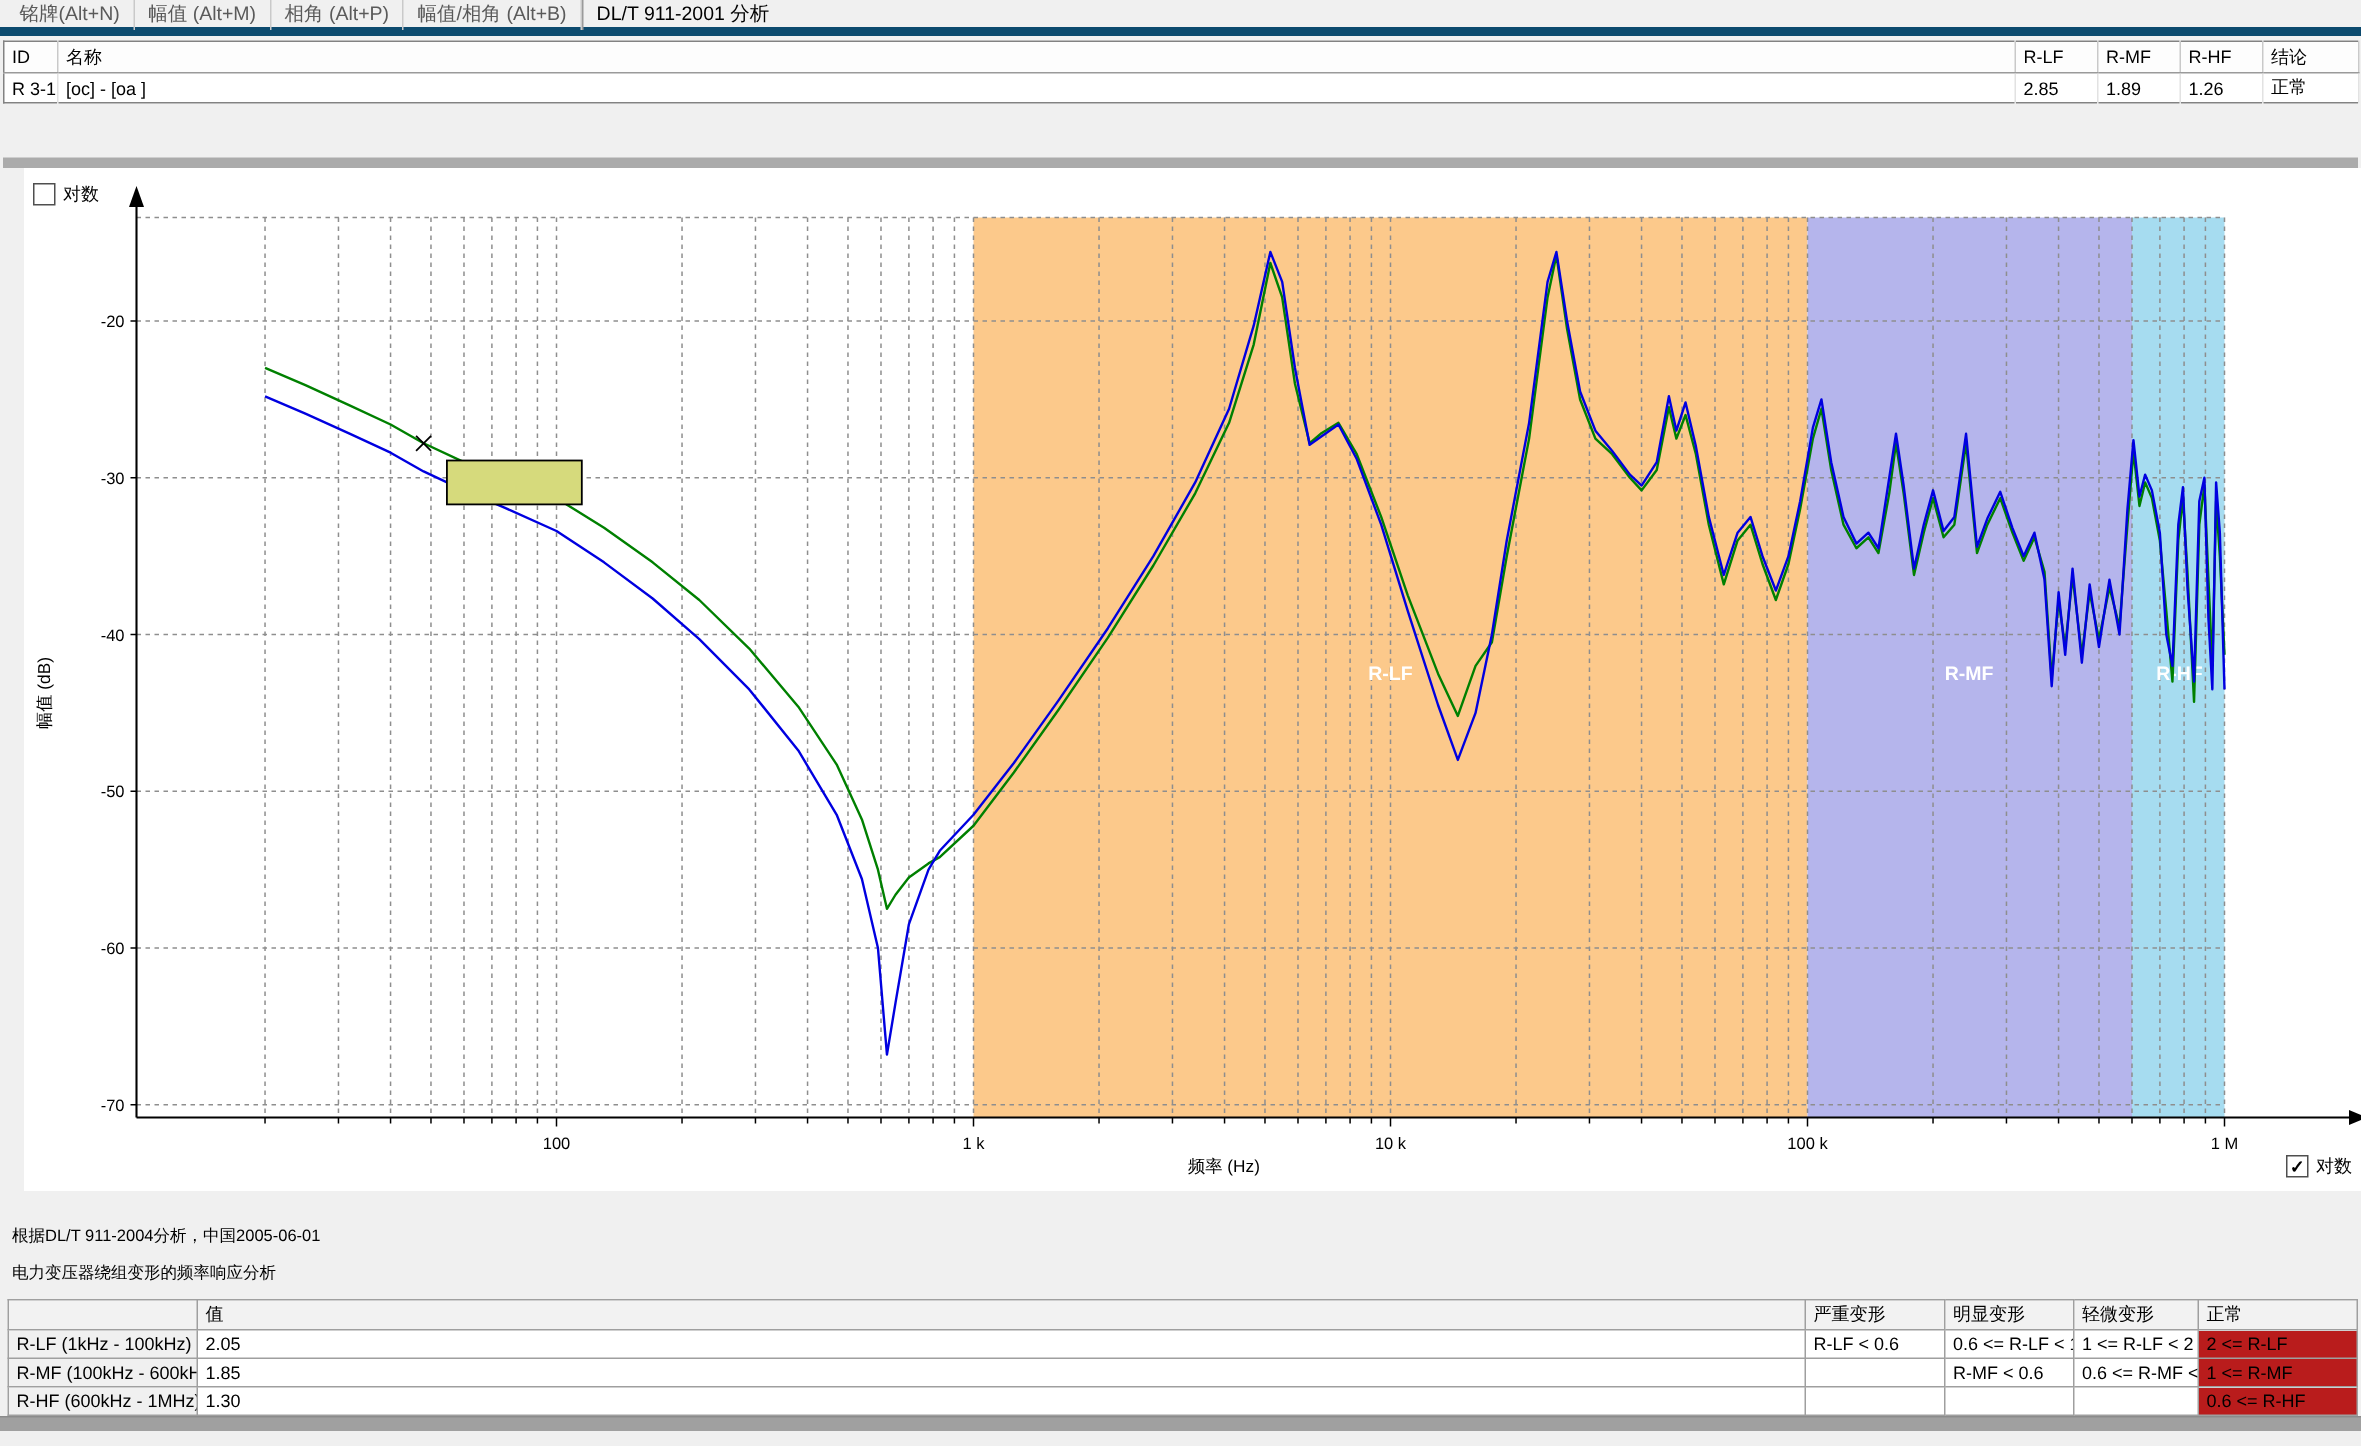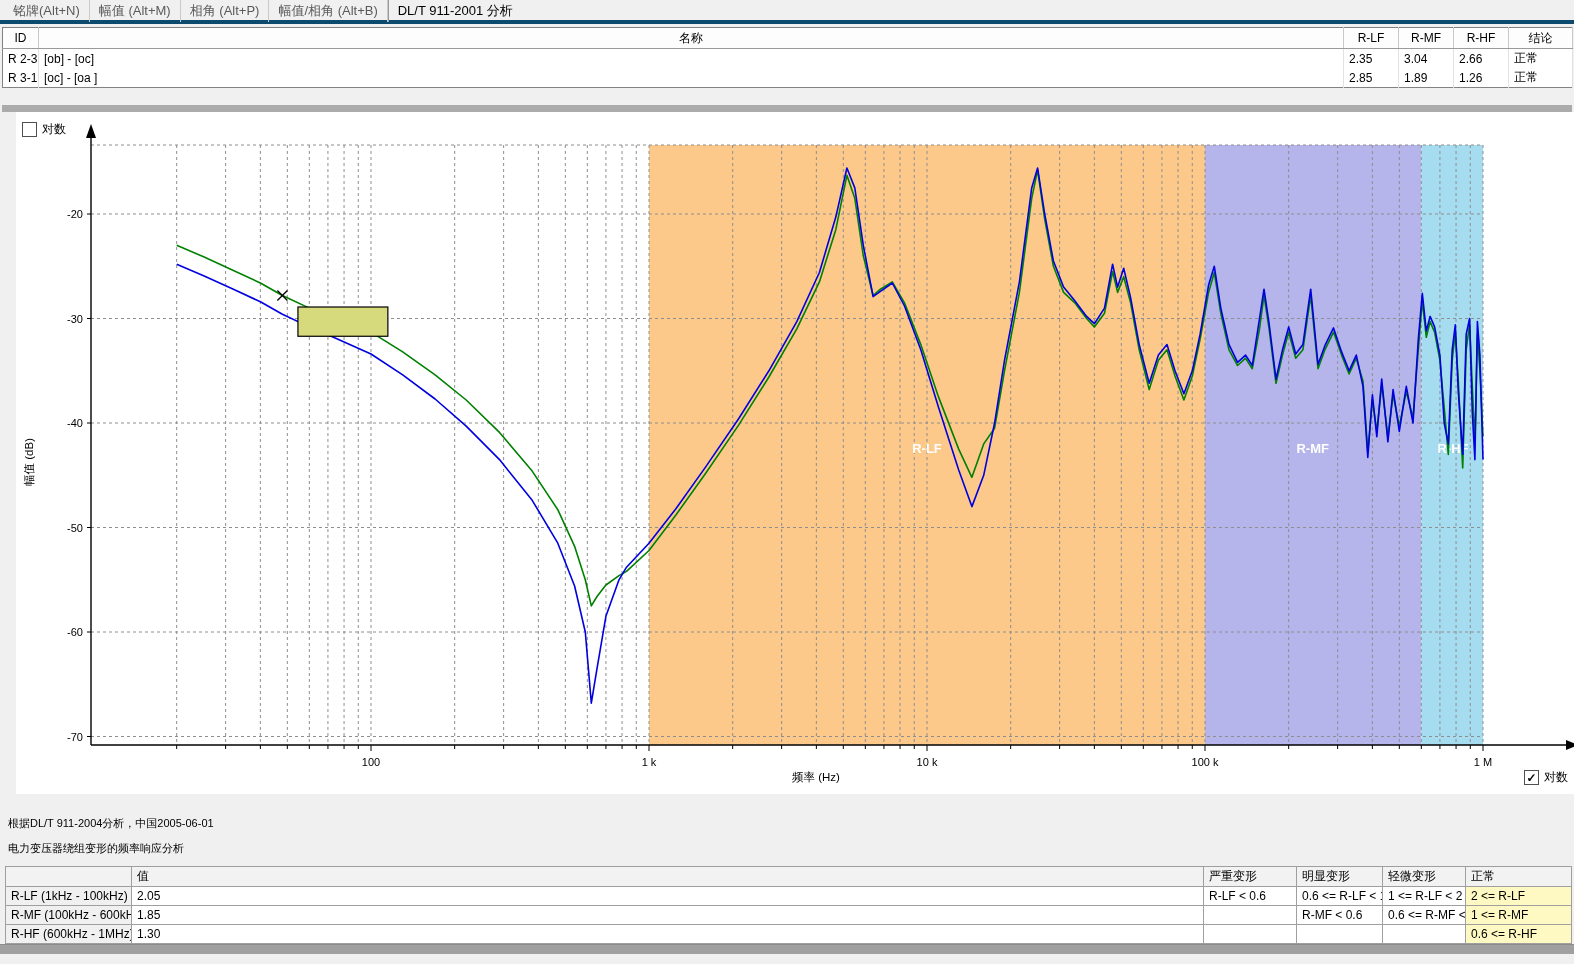--- a/index.html
+++ b/index.html
@@ -1,44 +1,44 @@
 <!DOCTYPE html>
 <html><head>
 <meta charset="utf-8">
 <style>
   html,body{margin:0;padding:0}
   body{width:1574px;height:964px;background:#f0f0f0;font-family:"Liberation Sans",sans-serif;
        position:relative;overflow:hidden;color:#000}
   
   .tabbar{position:absolute;top:0;left:0;width:1574px;height:24px;background:#f0f0f0;
-          border-bottom:4px solid #0c4a6e;display:flex;align-items:flex-start;padding-left:4px;box-sizing:border-box}
+          border-bottom:6px solid #0c4a6e;display:flex;align-items:center;padding-left:4px;box-sizing:border-box}
   .tab{font-size:13px;color:#5a5a5a;padding:2px 9px;border-right:1px solid #c9c9c9;white-space:nowrap;cursor:default}
   .tab.active{color:#000;border-right:none;border-left:1px solid #9a9a9a}
   
   table{border-collapse:collapse;table-layout:fixed;font-size:12px}
   .toptable{position:absolute;top:27px;left:2px;width:1570px;background:#fff;border:1px solid #828282}
-  .toptable th{height:20px;font-weight:normal;text-align:center;padding:0 5px;background:#fdfdfd;
+  .toptable th{height:20px;font-weight:normal;text-align:left;padding:0 5px;background:#fdfdfd;
                border-right:1px solid #c9c9c9;border-bottom:1px solid #9a9a9a;white-space:nowrap;overflow:hidden}
   .toptable td{height:19px;padding:0 5px;border-right:1px solid #e2e2e2;white-space:nowrap;overflow:hidden}
   .toptable tr.sel td{background:#0a63cb;color:#fff}
   .strip1{position:absolute;top:105px;left:2px;width:1570px;height:7px;background:#ababab}
   
   .chartpanel{position:absolute;top:112px;left:16px;width:1574px;height:682px;background:#fff}
   .cb{position:absolute;display:flex;align-items:center;gap:5px;font-size:12px}
   .cbbox{width:13px;height:13px;background:#fff;border:1px solid #4f4f4f;display:inline-flex;
          align-items:center;justify-content:center;font-size:12px;font-weight:bold;line-height:1}
   
   .note{position:absolute;left:8px;font-size:11px;white-space:nowrap}
   
   .bottable{position:absolute;top:866px;left:5px;width:1566px;background:#fff;border:1px solid #6e6e6e}
   .bottable th{height:19px;font-weight:normal;text-align:left;padding:0 5px;background:#f2f2f2;
                border:1px solid #9f9f9f;white-space:nowrap;overflow:hidden}
   .bottable td{height:18px;padding:0 5px;border:1px solid #9f9f9f;background:#fff;white-space:nowrap;overflow:hidden}
   .bottable td.rowhead{background:#f0f0f0}
-  .bottable td.normcell{background:#fef9c3}
+  .bottable td.normcell{background:#b91c1c}
   .strip2{position:absolute;top:944px;left:0;width:1574px;height:9px;background:#a0a0a0;border-top:1px solid #8b8b8b}
 </style>
 </head>
 <body>
 
 <div class="tabbar" id="tabbar">
     <div class="tab">铭牌(Alt+N)</div>
     <div class="tab">幅值 (Alt+M)</div>
     <div class="tab">相角 (Alt+P)</div>
     <div class="tab">幅值/相角 (Alt+B)</div>
@@ -58,28 +58,20 @@
       <tr id="toptable-head">
         <th>ID</th>
         <th>名称</th>
         <th>R-LF</th>
         <th>R-MF</th>
         <th>R-HF</th>
         <th>结论</th>
       </tr>
     </thead>
   <tbody id="toptable-body">
-      <tr>
-        <td>R 2-3</td>
-        <td>[ob] - [oc]</td>
-        <td>2.35</td>
-        <td>3.04</td>
-        <td>2.66</td>
-        <td>正常</td>
-      </tr>
       <tr>
         <td>R 3-1</td>
         <td>[oc] - [oa ]</td>
         <td>2.85</td>
         <td>1.89</td>
         <td>1.26</td>
         <td>正常</td>
       </tr>
     </tbody>
 </table>

